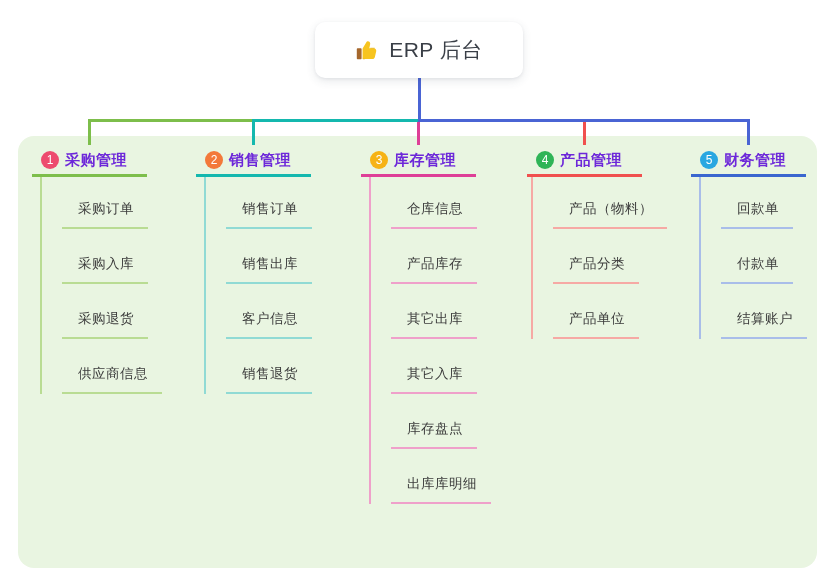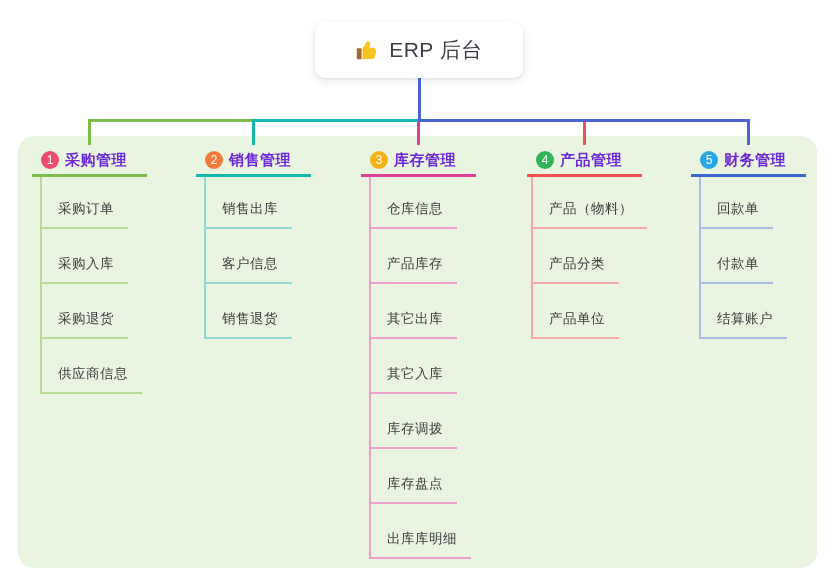--- a/index.html
+++ b/index.html
@@ -50,20 +50,21 @@
     position:absolute;
     border-left:2px solid var(--light);
     display:flex; flex-direction:column; align-items:flex-start;
   }
   .branch-item{
     height:55px; width:max-content;
     display:flex; align-items:flex-end;
     padding:0 14px 0 16px;
     border-bottom:2px solid var(--light);
     cursor:pointer;
+    margin-left:20px;
   }
   .branch-item:first-child{ height:52px; }
   .item-label{ font-size:13.5px; color:#3b3b3b; margin-bottom:9px; letter-spacing:.5px; }
 </style>
 </head>
 <body>
 
 <div class="stage">
 
   <div class="panel"></div>
@@ -113,20 +114,23 @@
         </div>
   </div>
 
   <div class="branch" style="--accent: #14b8ae; --light: #90dad4; --badge: #f3793a;">
     <div class="branch-header" style="left: 196px; top: 146px;">
       <span class="badge">2</span>
       <span class="branch-title">销售管理</span>
     </div>
     <div class="branch-items" style="left: 204px; top: 177px;">
           <div class="branch-item">
+            <span class="item-label">销售订单</span>
+          </div>
+          <div class="branch-item">
             <span class="item-label">销售出库</span>
           </div>
           <div class="branch-item">
             <span class="item-label">客户信息</span>
           </div>
           <div class="branch-item">
             <span class="item-label">销售退货</span>
           </div>
         </div>
   </div>
@@ -143,23 +147,20 @@
           <div class="branch-item">
             <span class="item-label">产品库存</span>
           </div>
           <div class="branch-item">
             <span class="item-label">其它出库</span>
           </div>
           <div class="branch-item">
             <span class="item-label">其它入库</span>
           </div>
           <div class="branch-item">
-            <span class="item-label">库存调拨</span>
-          </div>
-          <div class="branch-item">
             <span class="item-label">库存盘点</span>
           </div>
           <div class="branch-item">
             <span class="item-label">出库库明细</span>
           </div>
         </div>
   </div>
 
   <div class="branch" style="--accent: #f0504e; --light: #f6a9a4; --badge: #2fb457;">
     <div class="branch-header" style="left: 527px; top: 146px;">

